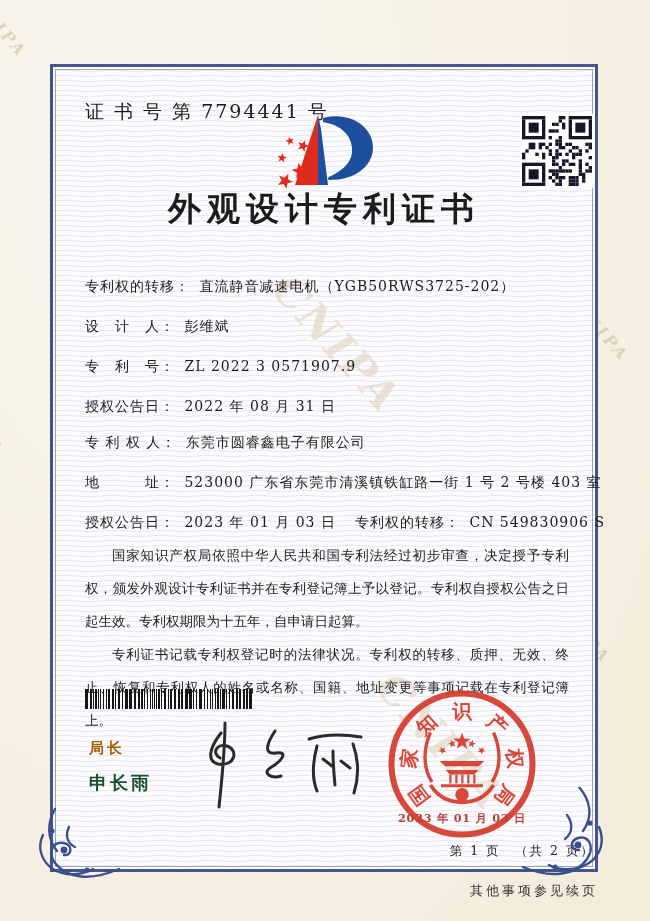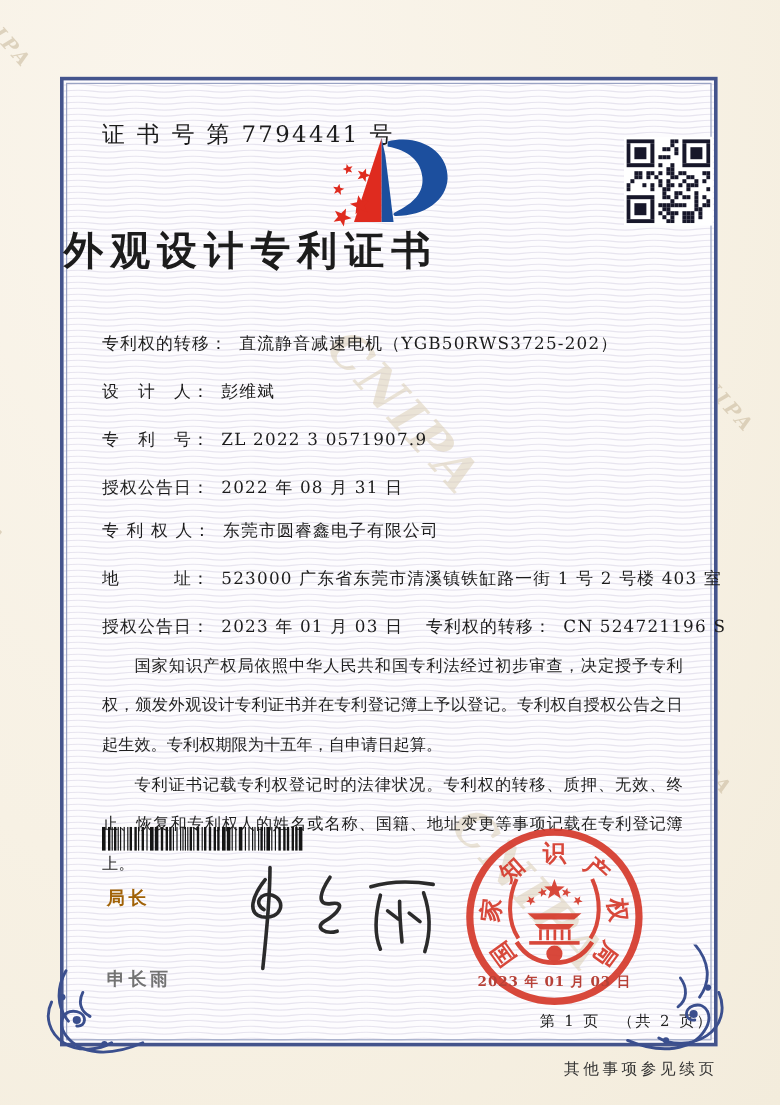--- a/index.html
+++ b/index.html
@@ -12,34 +12,34 @@
       transform:rotate(48deg);transform-origin:left top;user-select:none;}
   .wm-in{color:rgba(219,205,180,0.55);font-size:42px;}
   
   .page{position:absolute;left:50px;top:64px;width:548px;height:808px;box-sizing:border-box;
     background:#fdfcfe;border:3px solid #44548c;}
   .liner{position:absolute;inset:2px;border:1px solid #9aa4c4;pointer-events:none;}
   #guilloche{position:absolute;inset:0;width:100%;height:100%;}
   .cert-no{position:absolute;left:32px;top:32px;font-size:19px;letter-spacing:2px;}
   .logo{position:absolute;left:219px;top:36px;}
   .qr{position:absolute;left:467px;top:47px;background:#fff;padding:2px;}
-  .title{position:absolute;left:0;right:0;top:120px;text-align:left;
+  .title{position:absolute;left:0;right:0;top:120px;text-align:center;
     font-size:33px;font-weight:700;letter-spacing:6px;}
   .frow{position:absolute;left:32px;font-size:14px;letter-spacing:1px;white-space:nowrap;}
   .frow .lab{margin-right:4px;}
   .r0{top:211px}.r1{top:251px}.r2{top:291px}.r3{top:331px}.r4{top:367px}.r5{top:407px}
   .g1{top:447px}.g2{top:447px;left:302px}
   .paras{position:absolute;left:32px;top:472px;width:484px;font-size:13.5px;
     line-height:33px;text-align:justify;color:#1f1f1f;}
   .paras p{margin:0;text-indent:2em;}
   .barcode{position:absolute;left:32px;top:622px;width:172px;height:20px;}
   .signer-title{position:absolute;left:36px;top:672px;font-family:Liberation Sans, sans-serif;
     font-weight:700;font-size:15px;letter-spacing:3px;color:#a16207;}
-  .signer-name{position:absolute;left:36px;top:740px;font-family:"DejaVu Sans","Liberation Sans",sans-serif;
-    font-weight:700;font-size:15px;letter-spacing:3px;color:#737373;}
+  .signer-name{position:absolute;left:36px;top:704px;font-family:"DejaVu Sans","Liberation Sans",sans-serif;
+    font-weight:700;font-size:18px;letter-spacing:3px;color:#14532d;}
   .signature{position:absolute;left:126px;top:650px;}
   .seal{position:absolute;left:334px;top:622px;opacity:.92;}
   .seal-ch{font-size:26px;font-weight:700;fill:#d5392b;font-family:"DejaVu Serif",serif;}
   .seal-date{font-size:15px;font-weight:700;fill:#b23227;letter-spacing:1px;
     font-family:"DejaVu Serif",serif;text-anchor:middle;}
   .page-num{position:absolute;left:0;right:0;top:776px;text-align:right;
     font-size:12.5px;letter-spacing:2px;color:#222;}
   .orn{position:absolute;}
   .orn-l{left:-18px;top:740px;}
   .orn-r{left:468px;top:720px;}
@@ -386,21 +386,21 @@
     <div class="frow r5">
       <span class="lab">地　　　址：</span>
       <span class="val">523000 广东省东莞市清溪镇铁缸路一街 1 号 2 号楼 403 室</span>
     </div>
     <div class="frow g1">
       <span class="lab">授权公告日：</span>
       <span class="val">2023 年 01 月 03 日</span>
     </div>
     <div class="frow g2">
       <span class="lab">专利权的转移：</span>
-      <span class="val">CN 524721196 S</span>
+      <span class="val">CN 549830906 S</span>
     </div>
 
     <div class="paras">
       <p>国家知识产权局依照中华人民共和国专利法经过初步审查，决定授予专利权，颁发外观设计专利证书并在专利登记簿上予以登记。专利权自授权公告之日起生效。专利权期限为十五年，自申请日起算。</p>
       <p>专利证书记载专利权登记时的法律状况。专利权的转移、质押、无效、终止、恢复和专利权人的姓名或名称、国籍、地址变更等事项记载在专利登记簿上。</p>
     </div>
 
     <svg class="barcode" width="172" height="20" id="barcode">
         <rect x="0" y="0" width="3" height="20" fill="#151515"></rect>
         <rect x="5" y="0" width="2" height="20" fill="#151515"></rect>

